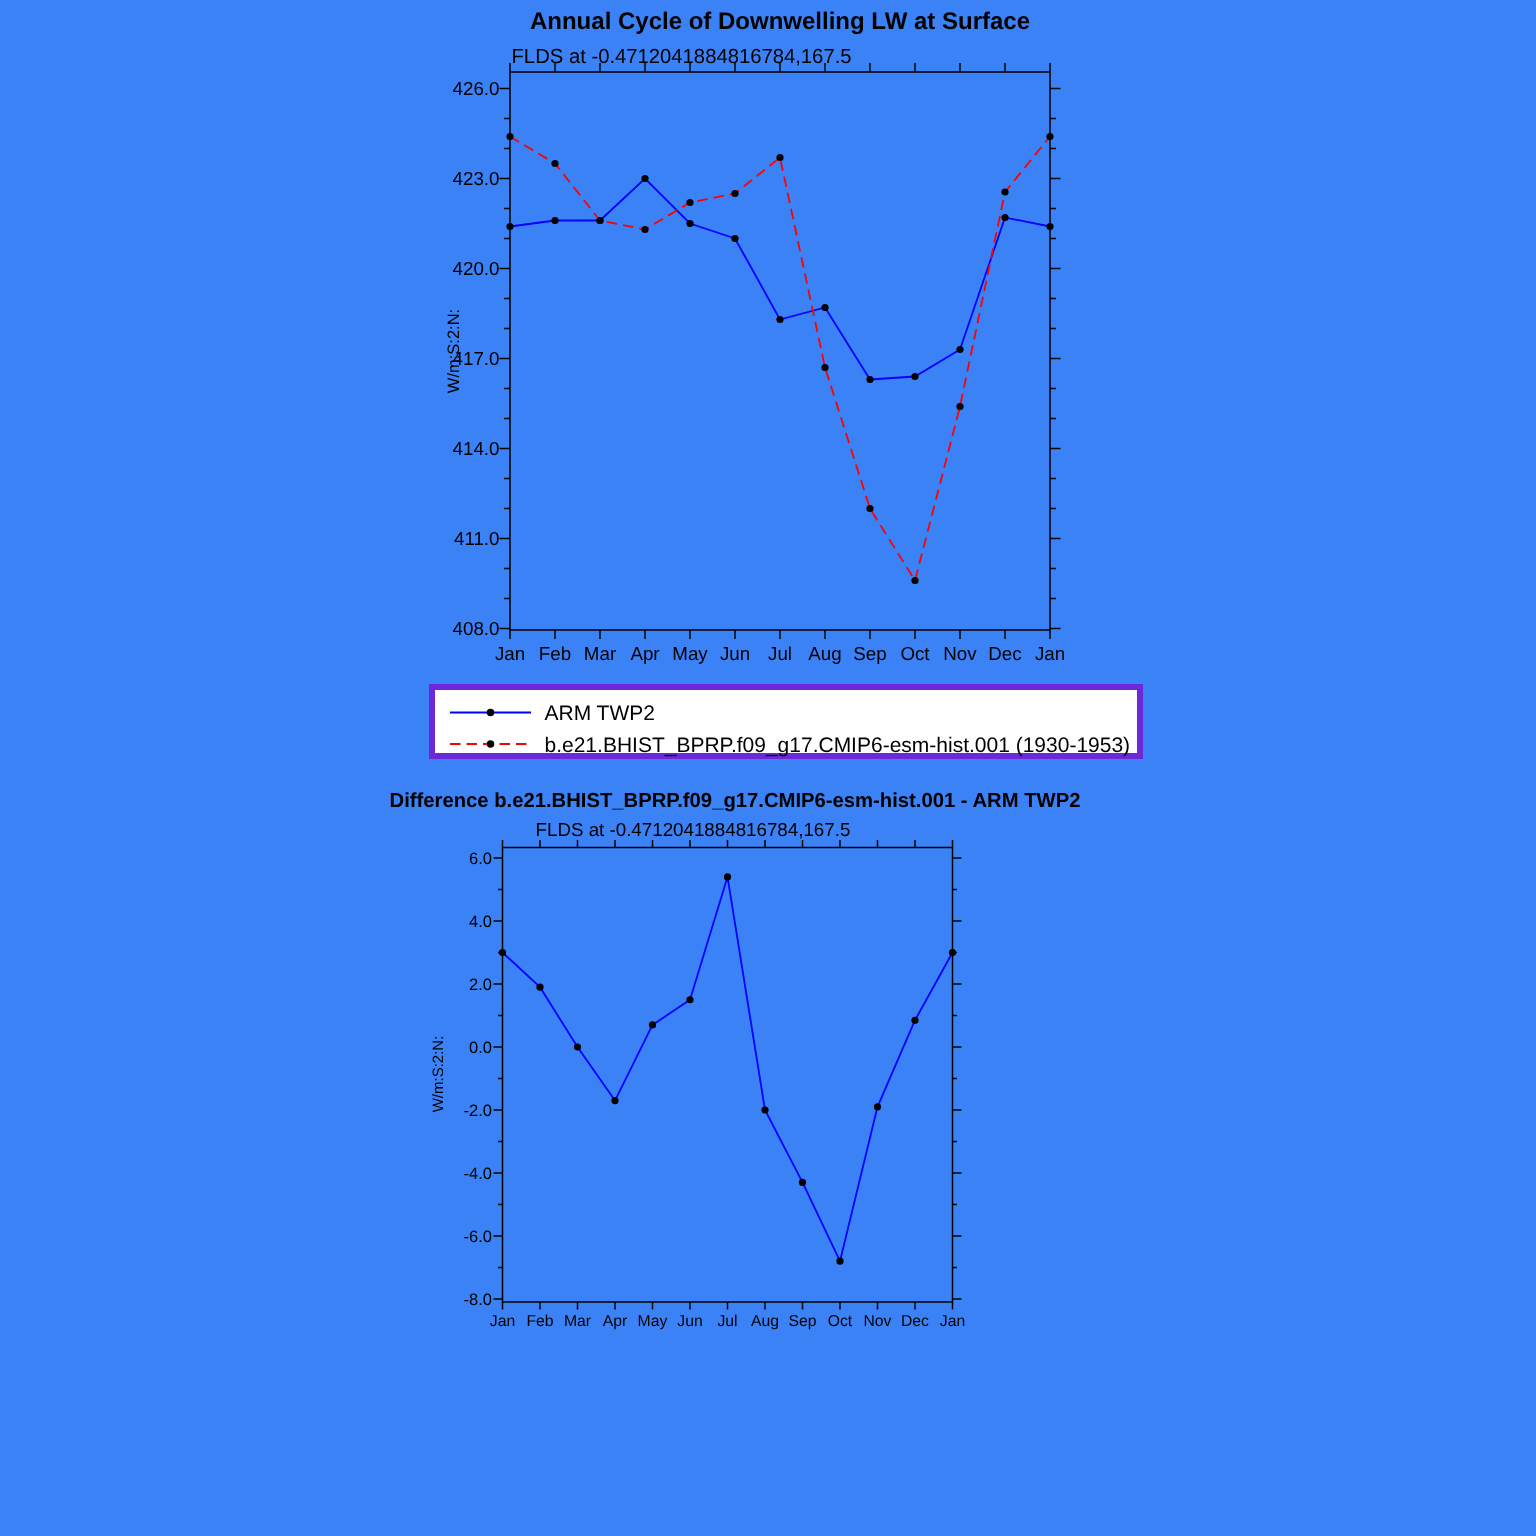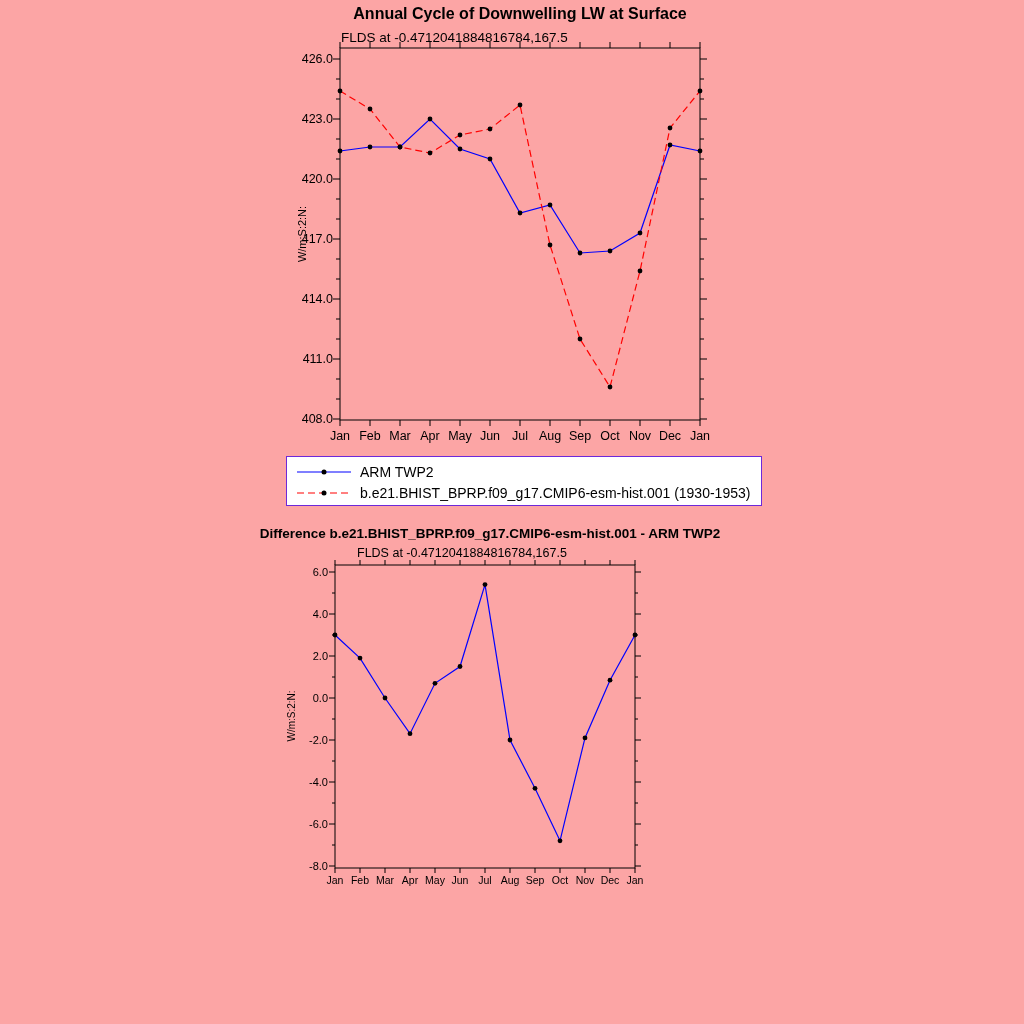--- a/index.html
+++ b/index.html
@@ -1,32 +1,32 @@
 <!DOCTYPE html>
 <html><head>
 <meta charset="utf-8">
 <style>
   html, body { margin: 0; padding: 0; background: #ffffff; }
   #page {
     position: relative;
     width: 1024px;
     height: 1024px;
-    background: #fca5a5;
+    background: #3b82f6;
     font-family: "Liberation Sans", sans-serif;
     overflow: hidden;
   }
   #chart-svg { position: absolute; left: 0; top: 0; }
   #chart-svg text { fill: #000000; font-family: "Liberation Sans", sans-serif; }
   .legend {
     position: absolute;
     left: 286px;
     top: 456px;
     width: 476px;
     height: 50px;
-    border: 1px solid #6d28d9;
+    border: 4px solid #6d28d9;
     box-sizing: border-box;
     padding: 4px 0 0 8px;
     background: #ffffff;
   }
   .legend-row { display: flex; align-items: center; height: 21px; }
   .legend-row svg { margin-right: 7px; flex: 0 0 auto; }
   .legend-label { font-size: 14px; color: #000000; white-space: nowrap; }
 </style>
 </head>
 <body>

